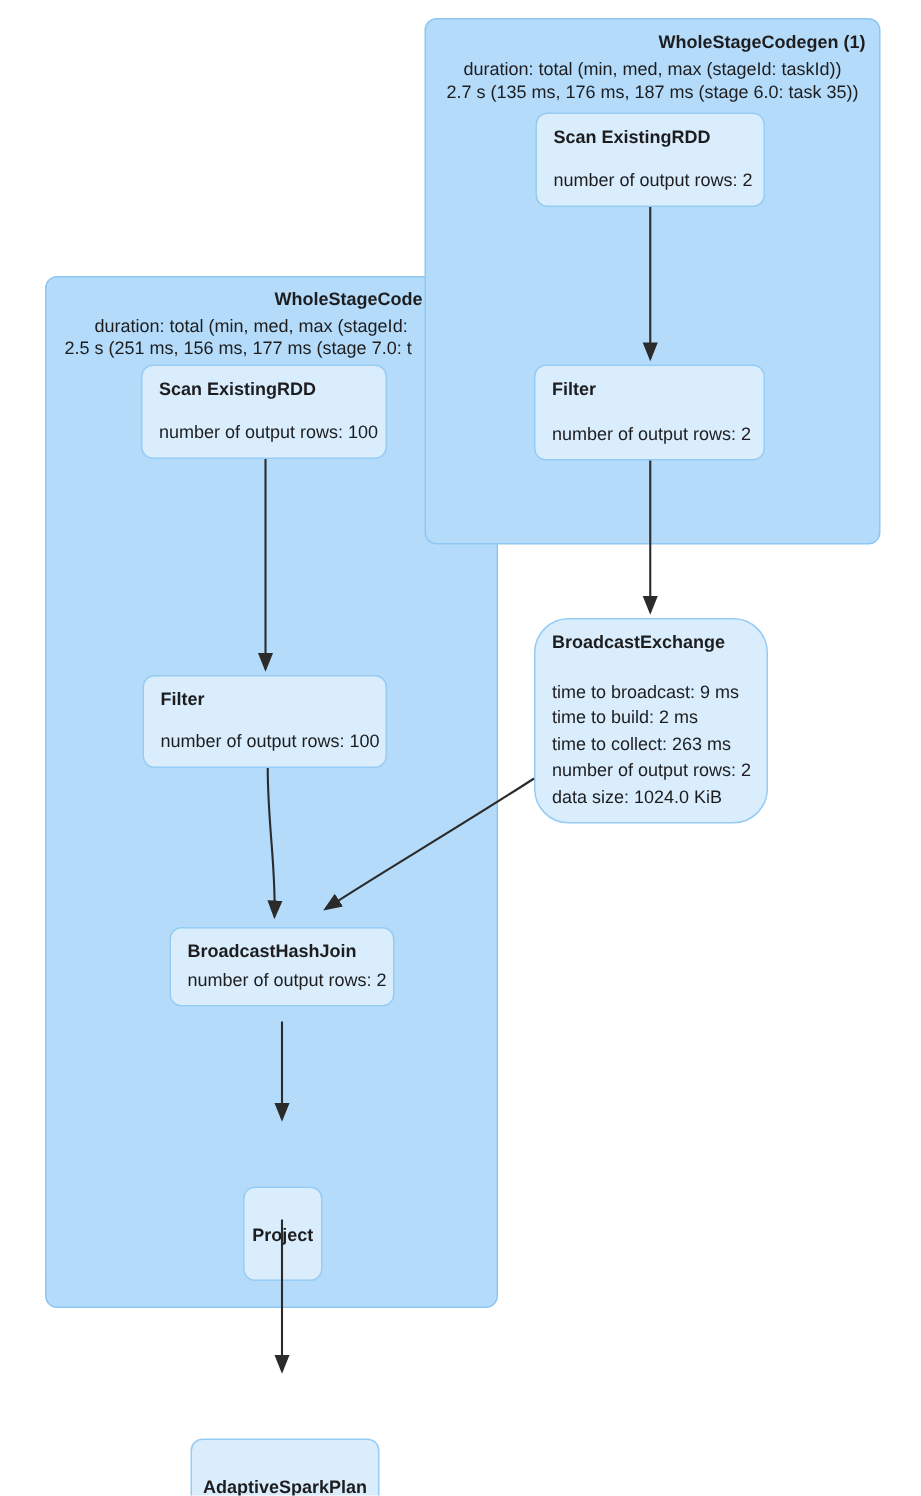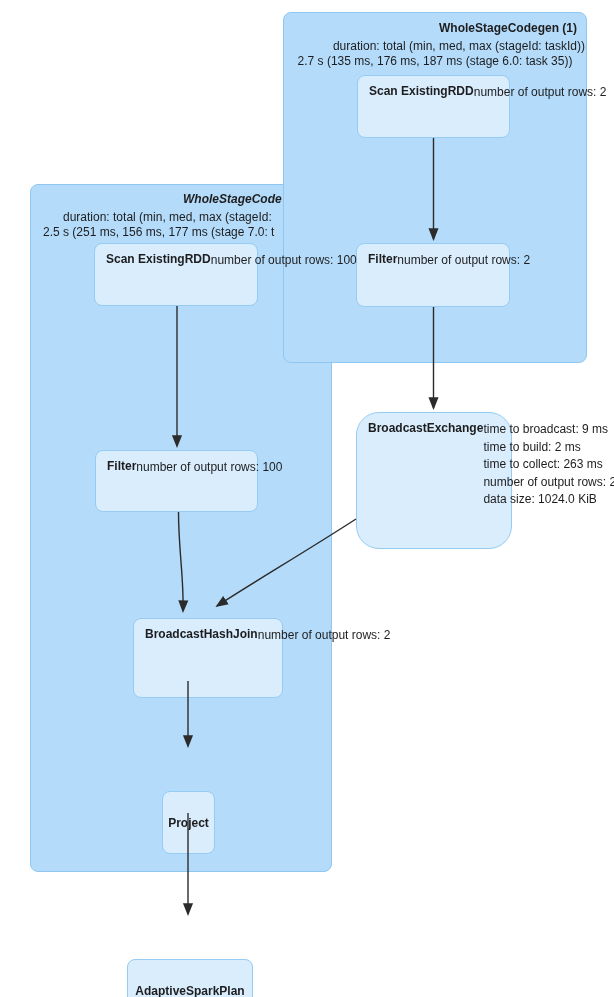--- a/index.html
+++ b/index.html
@@ -23,44 +23,44 @@
     border:1px solid var(--cluster-border);
     border-radius:8px;
     box-sizing:border-box;
   }
   #cluster-wsc2{left:30px;top:184px;width:302px;height:688px;z-index:1;}
   #cluster-wsc1{left:283px;top:12px;width:304px;height:351px;z-index:2;}
   .cluster-title{position:absolute;font-size:12px;font-weight:bold;white-space:nowrap;}
   .cluster-dur{position:absolute;font-size:12px;white-space:nowrap;}
   #cluster-wsc1 .cluster-title{top:8px;right:9px;}
   #cluster-wsc1 .cluster-dur{left:0;width:100%;text-align:center;}
-  #cluster-wsc1 .d1{top:26px;padding-left:24px;}
+  #cluster-wsc1 .d1{top:26px;}
   #cluster-wsc1 .d2{top:41px;text-align:center;}
-  #cluster-wsc2 .cluster-title{top:7px;left:152px;font-style:italic;}
+  #cluster-wsc2 .cluster-title{top:7px;left:152px;}
   #cluster-wsc2 .d1{top:25px;left:32px;}
   #cluster-wsc2 .d2{top:40px;left:12px;}
   .node{
     position:absolute;z-index:3;
     background:var(--node-fill);
     border:1px solid var(--node-border);
     border-radius:8px;
     box-sizing:border-box;
     padding:8px 11px;
-    display:flex;flex-direction:row;justify-content:space-between;
+    display:flex;flex-direction:column;justify-content:space-between;
     font-size:12px;
   }
   .node-title{font-weight:bold;white-space:nowrap;}
   .node-metrics div{white-space:nowrap;line-height:17.5px;}
   .node.title-only{justify-content:center;align-items:center;padding:0 4px;margin-top:41px;}
   #node-scan1{left:357px;top:75px;width:153px;height:63px;}
   #node-filter1{left:356px;top:243px;width:154px;height:64px;}
   #node-bex{left:356px;top:412px;width:156px;height:137px;border-radius:23px;}
   #node-scan2{left:94px;top:243px;width:164px;height:63px;}
   #node-filter2{left:95px;top:450px;width:163px;height:62px;}
-  #node-bhj{left:113px;top:618px;width:150px;height:80px;margin-left:20px;}
+  #node-bhj{left:113px;top:618px;width:150px;height:53px;}
   #node-project{left:162px;top:750px;width:53px;height:63px;}
   #node-asp{left:127px;top:918px;width:126px;height:64px;}
   svg.edges{position:absolute;left:0;top:0;z-index:4;pointer-events:none;}
   svg.edges path.edge{fill:none;stroke:var(--edge);stroke-width:1.4px;}
   svg.edges .arrowhead{fill:var(--edge);}
 </style>
 </head>
 <body>
 
 <div class="canvas">

